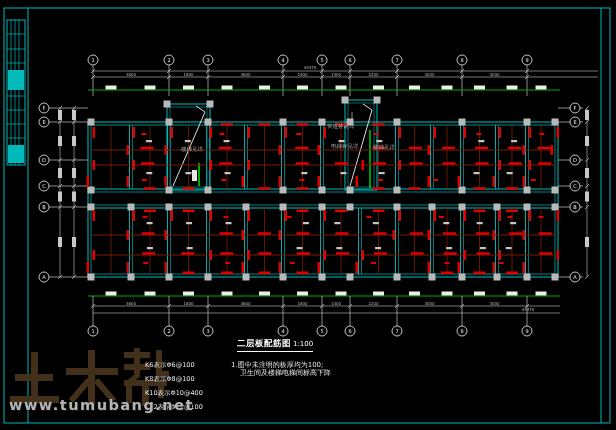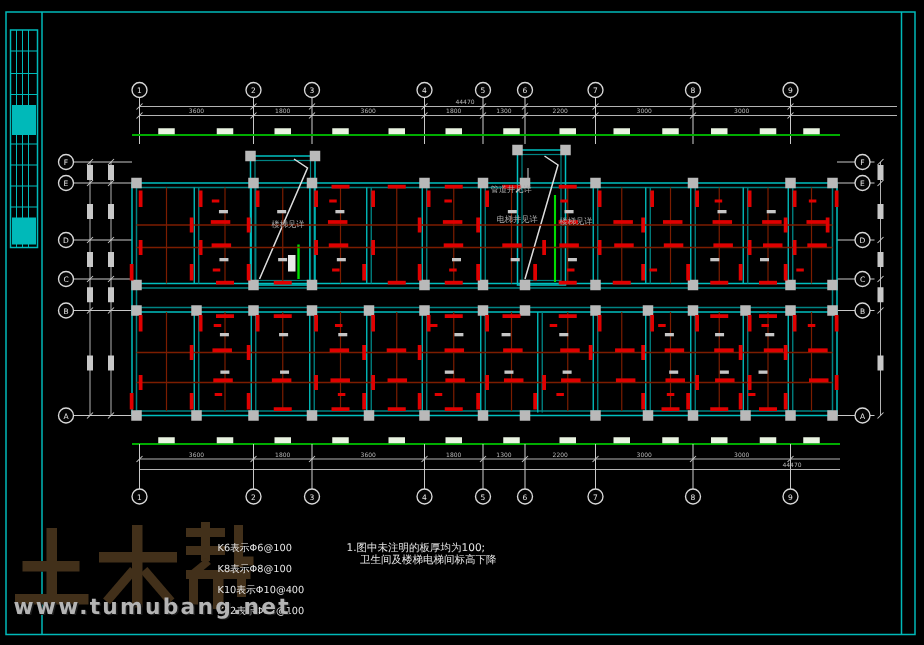--- a/index.html
+++ b/index.html
@@ -607,20 +607,23 @@
       <rect x="134" y="348" width="6" height="26" fill="#42301a"></rect>
       <line x1="139" y1="374" x2="128" y2="383" stroke="#42301a" stroke-width="5"></line>
       <rect x="156" y="350" width="6" height="28" fill="#42301a"></rect>
       <rect x="156" y="371" width="13" height="6" fill="#42301a"></rect>
       <rect x="124" y="380" width="43" height="6" fill="#42301a"></rect>
       <rect x="126" y="383" width="6" height="20" fill="#42301a"></rect>
       <rect x="158" y="383" width="6" height="15" fill="#42301a"></rect>
       <rect x="142" y="380" width="7" height="26" fill="#42301a"></rect>
     </svg>
 
+  <div class="ovl title-wrap">
+    <span class="title-main">二层板配筋图</span><span class="title-scale">1:100</span>
+  </div>
 
   <div class="ovl note1">1.图中未注明的板厚均为100;</div>
   <div class="ovl note2">卫生间及楼梯电梯间标高下降</div>
 
   <div class="ovl legend">
     <div>K6表示Φ6@100</div>
     <div>K8表示Φ8@100</div>
     <div>K10表示Φ10@400</div>
     <div>K12表示Φ12@100</div>
   </div>

